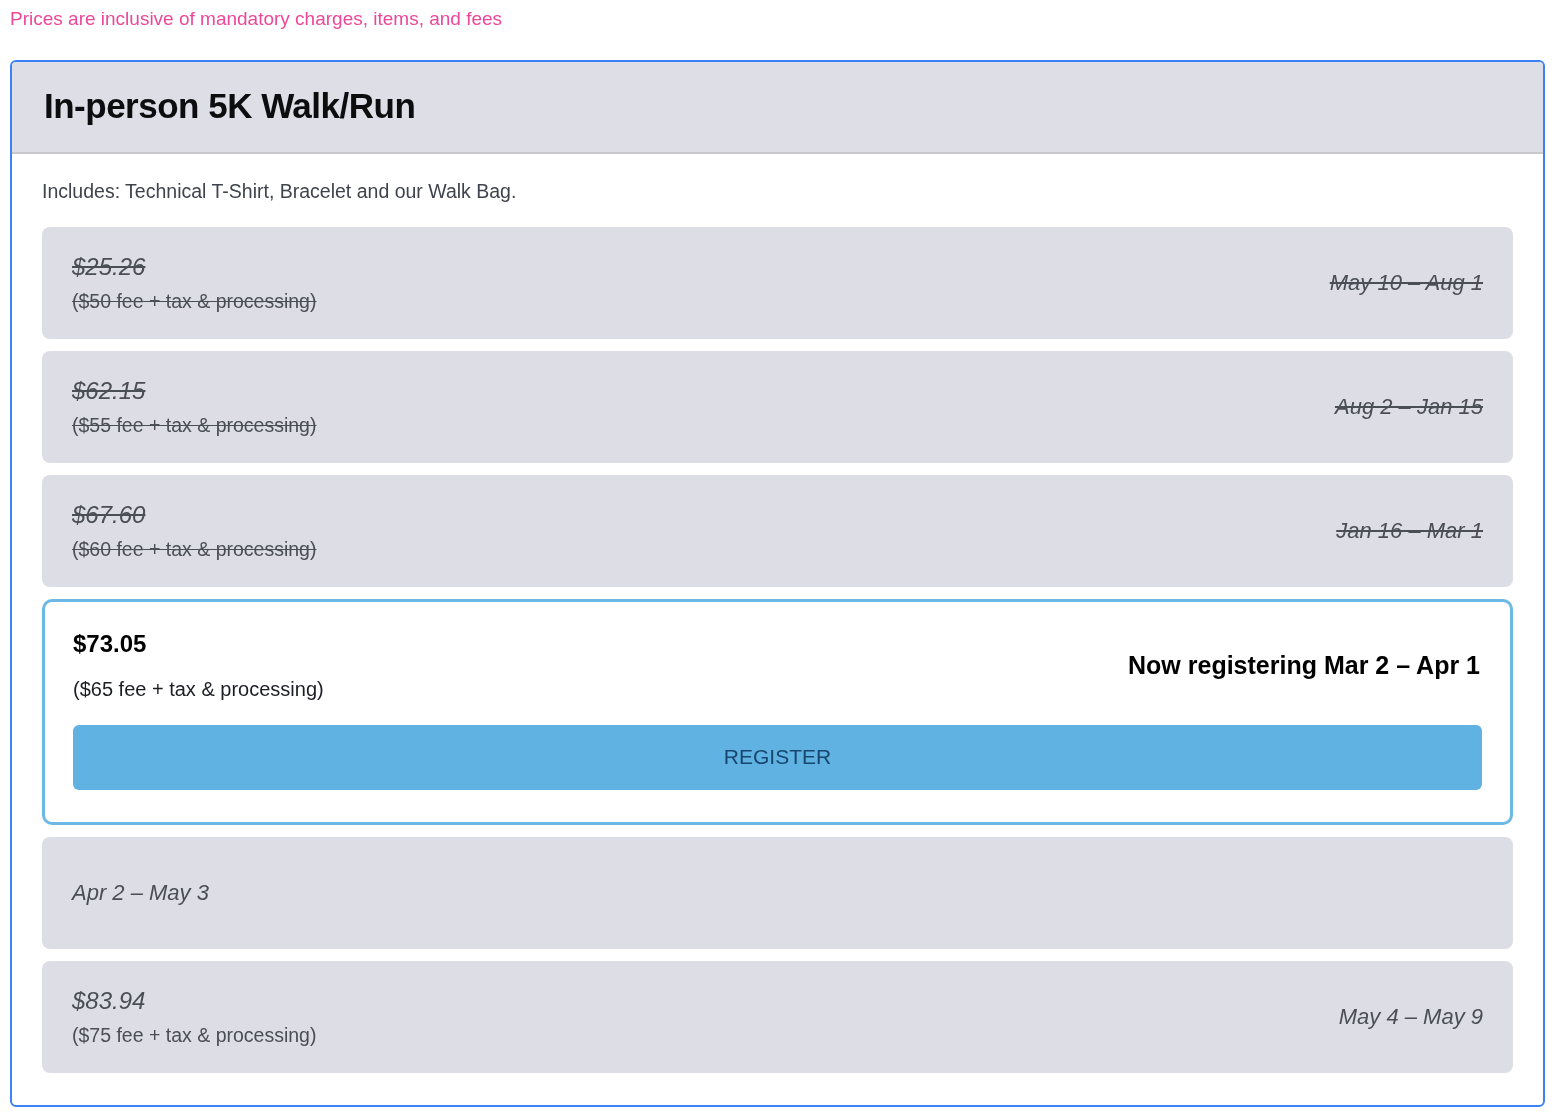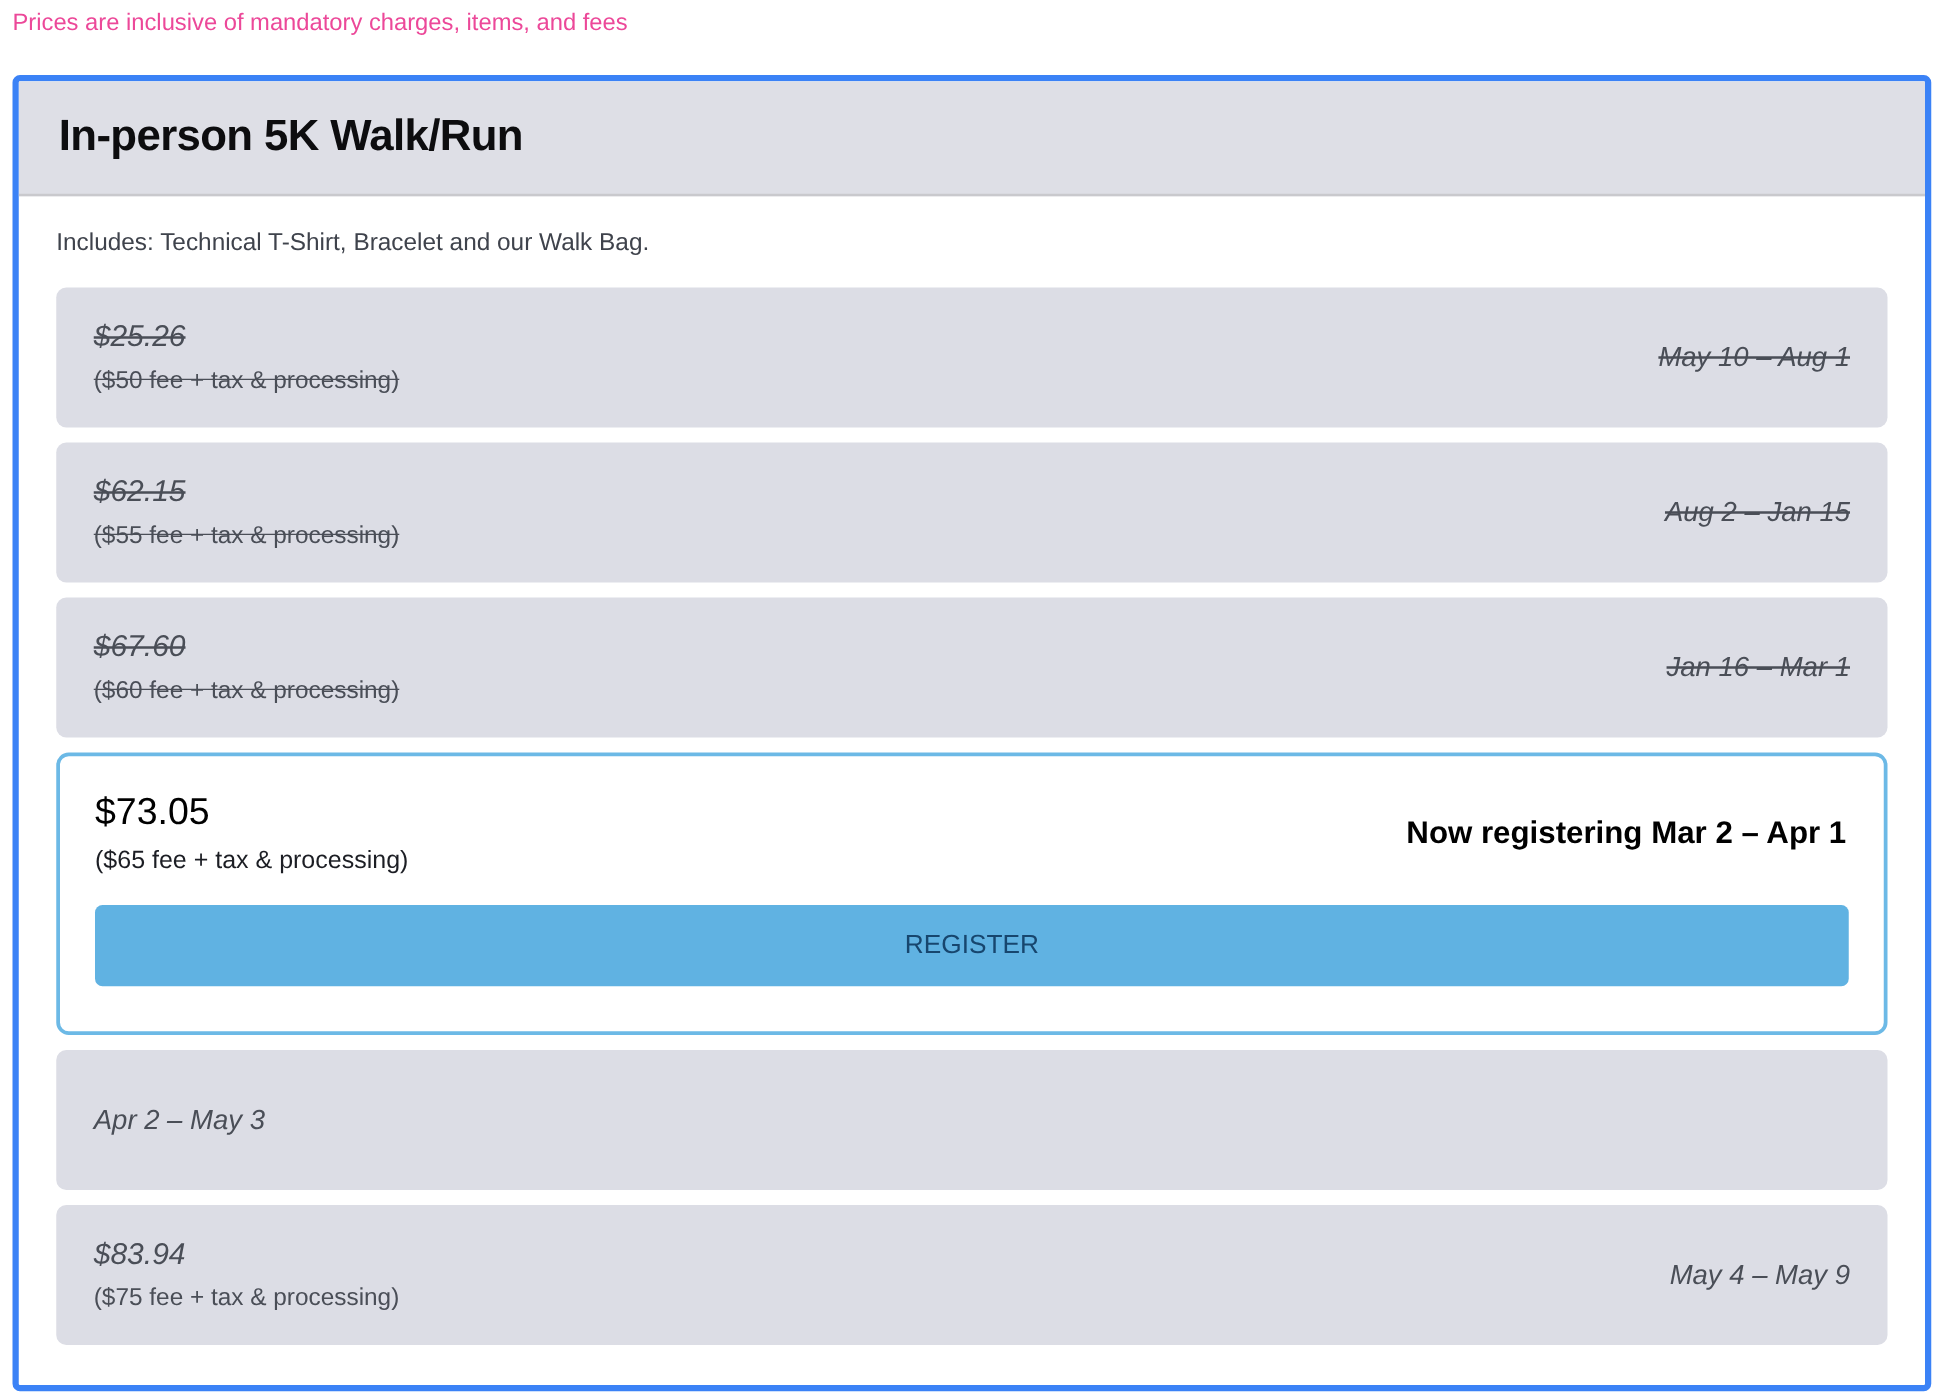--- a/index.html
+++ b/index.html
@@ -16,21 +16,21 @@
   .disclaimer {
     font-size: 19px;
     color: #ec4899;
     padding-left: 2px;
     margin-bottom: 30px;
   }
   .card {
     margin-left: 2px;
     width: 1535px;
     background: #ffffff;
-    border: 5px solid #3b82f6;
+    border: 2px solid #3b82f6;
     border-radius: 6px;
     overflow: hidden;
   }
   .card-header {
     background: #dedfe6;
     border-bottom: 2px solid #c9c9cd;
     padding: 24px 32px 26px 32px;
   }
   .card-title {
     font-size: 35px;
@@ -80,25 +80,25 @@
     display: block;
     color: #111111;
     min-height: 226px;
   }
   .active-top {
     display: flex;
     justify-content: space-between;
     align-items: center;
   }
   .active-price {
-    font-size: 30px;
-    font-weight: 400;
+    font-size: 24px;
+    font-weight: 700;
     font-style: normal;
     color: #000000;
-    margin-bottom: 10px;
+    margin-bottom: 20px;
   }
   .active-detail {
     font-size: 20px;
     color: #1c1e24;
   }
   .active-status {
     font-size: 25px;
     font-weight: 700;
     color: #000000;
     padding-right: 2px;

